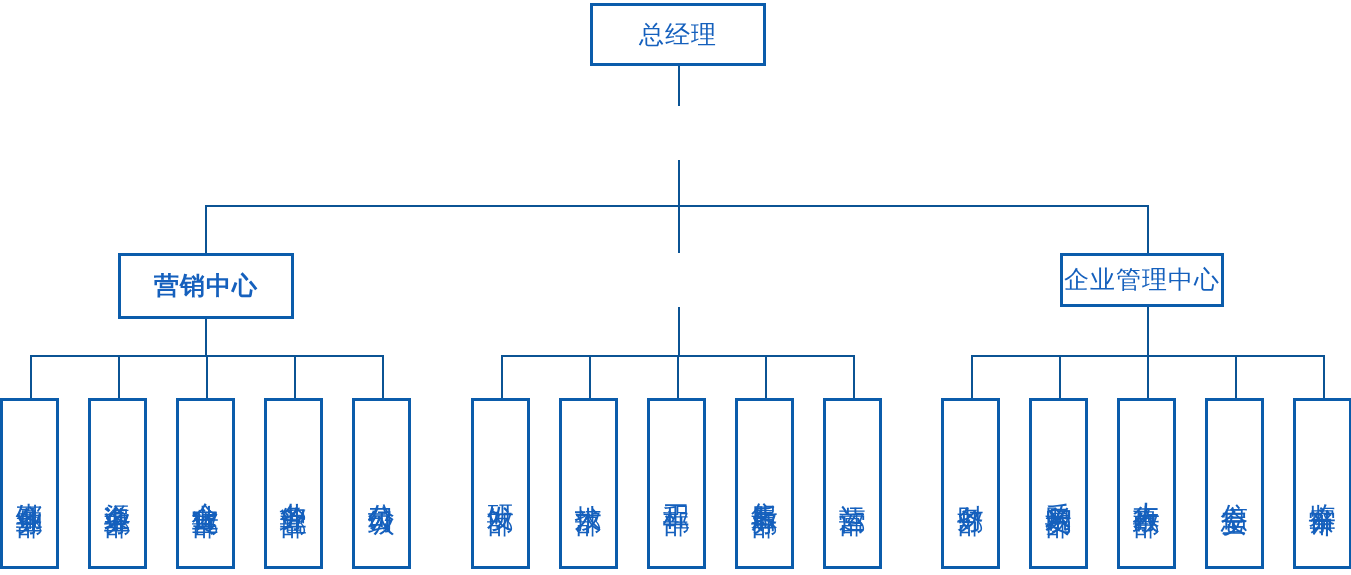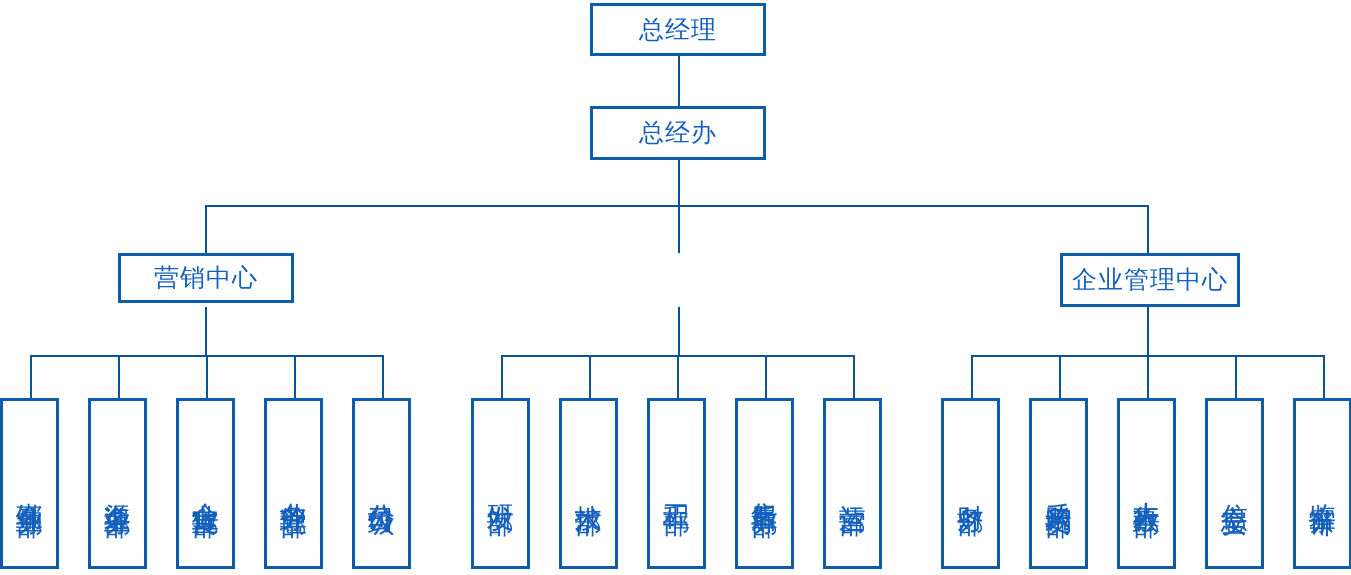--- a/index.html
+++ b/index.html
@@ -90,31 +90,28 @@
       <div class="conn v" style="left: 1147px; top: 205px; height: 48px;"></div>
       <div class="conn v" style="left: 1147px; top: 307px; height: 48px;"></div>
       <div class="conn h" style="left: 970.5px; top: 355px; width: 352px;"></div>
       <div class="conn v" style="left: 970.5px; top: 355px; height: 43px;"></div>
       <div class="conn v" style="left: 1058.5px; top: 355px; height: 43px;"></div>
       <div class="conn v" style="left: 1146.5px; top: 355px; height: 43px;"></div>
       <div class="conn v" style="left: 1234.5px; top: 355px; height: 43px;"></div>
       <div class="conn v" style="left: 1322.5px; top: 355px; height: 43px;"></div>
     </div>
 
-  <div class="node top" id="node-root" style="left: 590px; top: 3px; width: 176px; height: 53px;">
+  <div class="node top" id="node-root" style="left: 590px; top: 3px; width: 176px; height: 63px;">
     <span>总经理</span>
   </div>
-  <div class="node top" id="node-office" style="left: 590px; top: 106px; width: 176px; height: 54px;">
-    <span>总经办</span>
-  </div>
 
-  <div class="node center" id="node-div-0" style="left: 118px; top: 253px; width: 176px; height: 50px;">
+  <div class="node center" id="node-div-0" style="left: 118px; top: 253px; width: 176px; height: 66px; font-weight: bold;">
     <span>营销中心</span>
   </div>
-  <div class="node center" id="node-div-2" style="left: 1060px; top: 253px; width: 180px; height: 54px;">
+  <div class="node center" id="node-div-2" style="left: 1060px; top: 253px; width: 164px; height: 54px;">
     <span>企业管理中心</span>
   </div>
 
   <div id="leaf-layer">
       <div class="node leaf" style="left: 0px; top: 398px; width: 59px; height: 171px;">
         <span class="vtext">直销业务部</span>
       </div>
       <div class="node leaf" style="left: 88px; top: 398px; width: 59px; height: 171px;">
         <span class="vtext">渠道业务部</span>
       </div>

